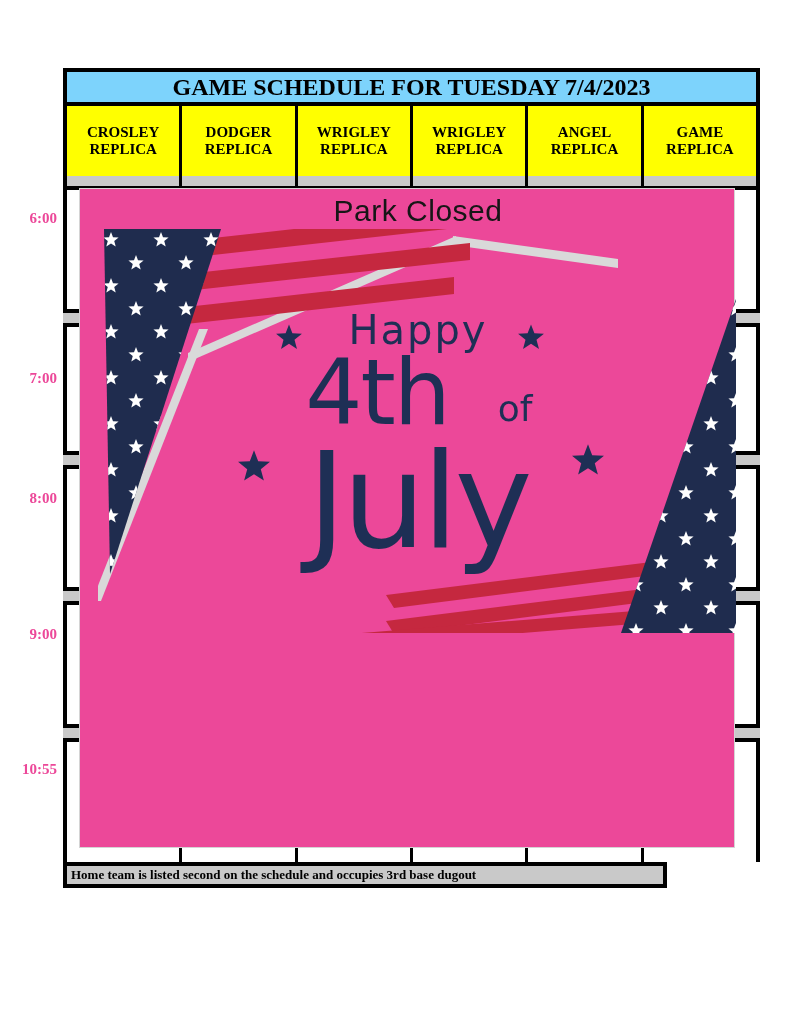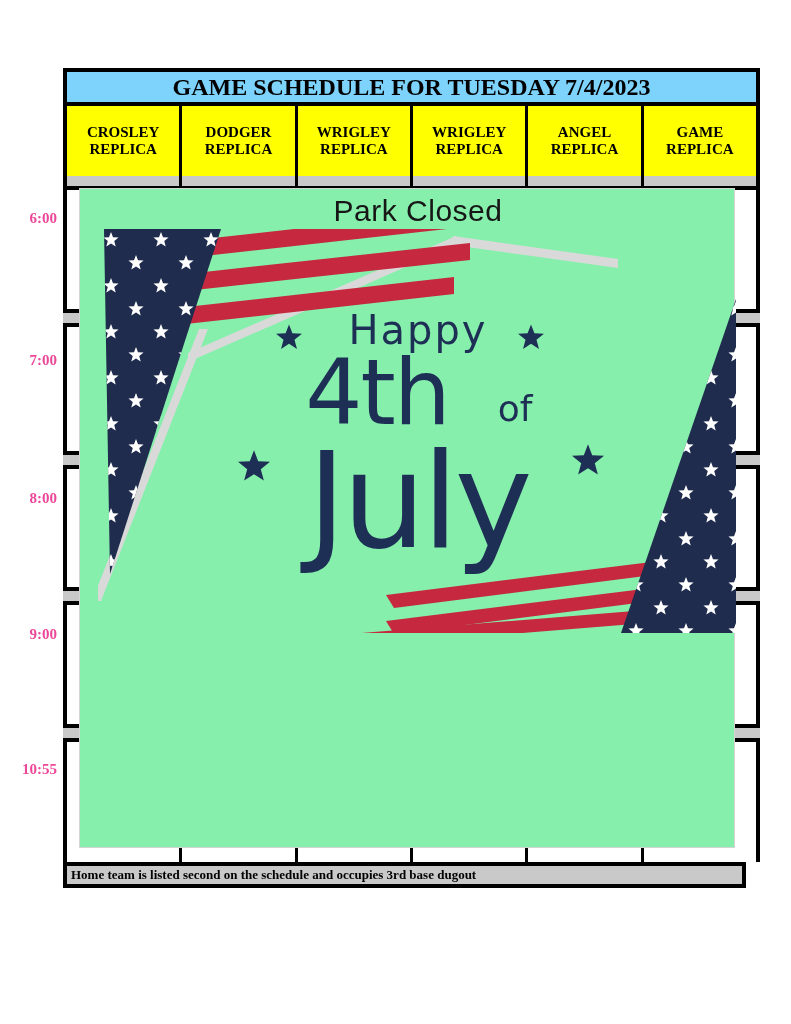--- a/index.html
+++ b/index.html
@@ -25,32 +25,32 @@
   .scell:last-child{border-right:none;}
   .body{position:absolute;left:63px;top:190px;width:697px;height:672px;
     box-sizing:border-box;border-left:4px solid #000;border-right:4px solid #000;
     background:#fff;display:flex;}
   .gcol{flex:1;border-right:3px solid #000;}
   .gcol:last-child{border-right:none;}
   .row-divider{position:absolute;left:63px;width:697px;height:18px;
     box-sizing:border-box;background:#c9c9c9;
     border-top:4px solid #000;border-bottom:4px solid #000;z-index:2;}
   .d1{top:309px;} .d2{top:451px;} .d3{top:587px;} .d4{top:724px;}
-  .footer-bar{position:absolute;left:63px;top:862px;width:683px;height:26px;
+  .footer-bar{position:absolute;left:63px;top:862px;width:604px;height:26px;
     box-sizing:border-box;border:4px solid #000;background:#c9c9c9;
     font-weight:bold;font-size:13px;line-height:17px;color:#000;padding-left:4px;}
 
   
   .time-label{position:absolute;left:0;width:57px;text-align:right;
     font-weight:bold;font-size:15px;color:#ec4899;}
-  .t1{top:210px;} .t2{top:352px;} .t3{top:490px;} .t4{top:626px;} .t5{top:761px;}
+  .t1{top:210px;} .t2{top:370px;} .t3{top:490px;} .t4{top:626px;} .t5{top:761px;}
 
   
   .overlay{position:absolute;left:79px;top:188px;width:656px;height:660px;
-    background:#86efac;border:1px solid #d4d4d4;box-sizing:border-box;z-index:5;}
+    background:#ec4899;border:1px solid #d4d4d4;box-sizing:border-box;z-index:5;}
   .park-closed{margin-top:5px;text-align:center;padding-left:22px;
     font-family:"Liberation Sans", sans-serif;font-size:30px;font-weight:normal;
     color:#161616;letter-spacing:0.5px;}
   .flag-svg{position:absolute;left:18px;top:40px;}
   .flag-text{font-family:"DejaVu Sans", sans-serif;}
 </style>
 </head>
 <body>
 
 <div class="sheet">

